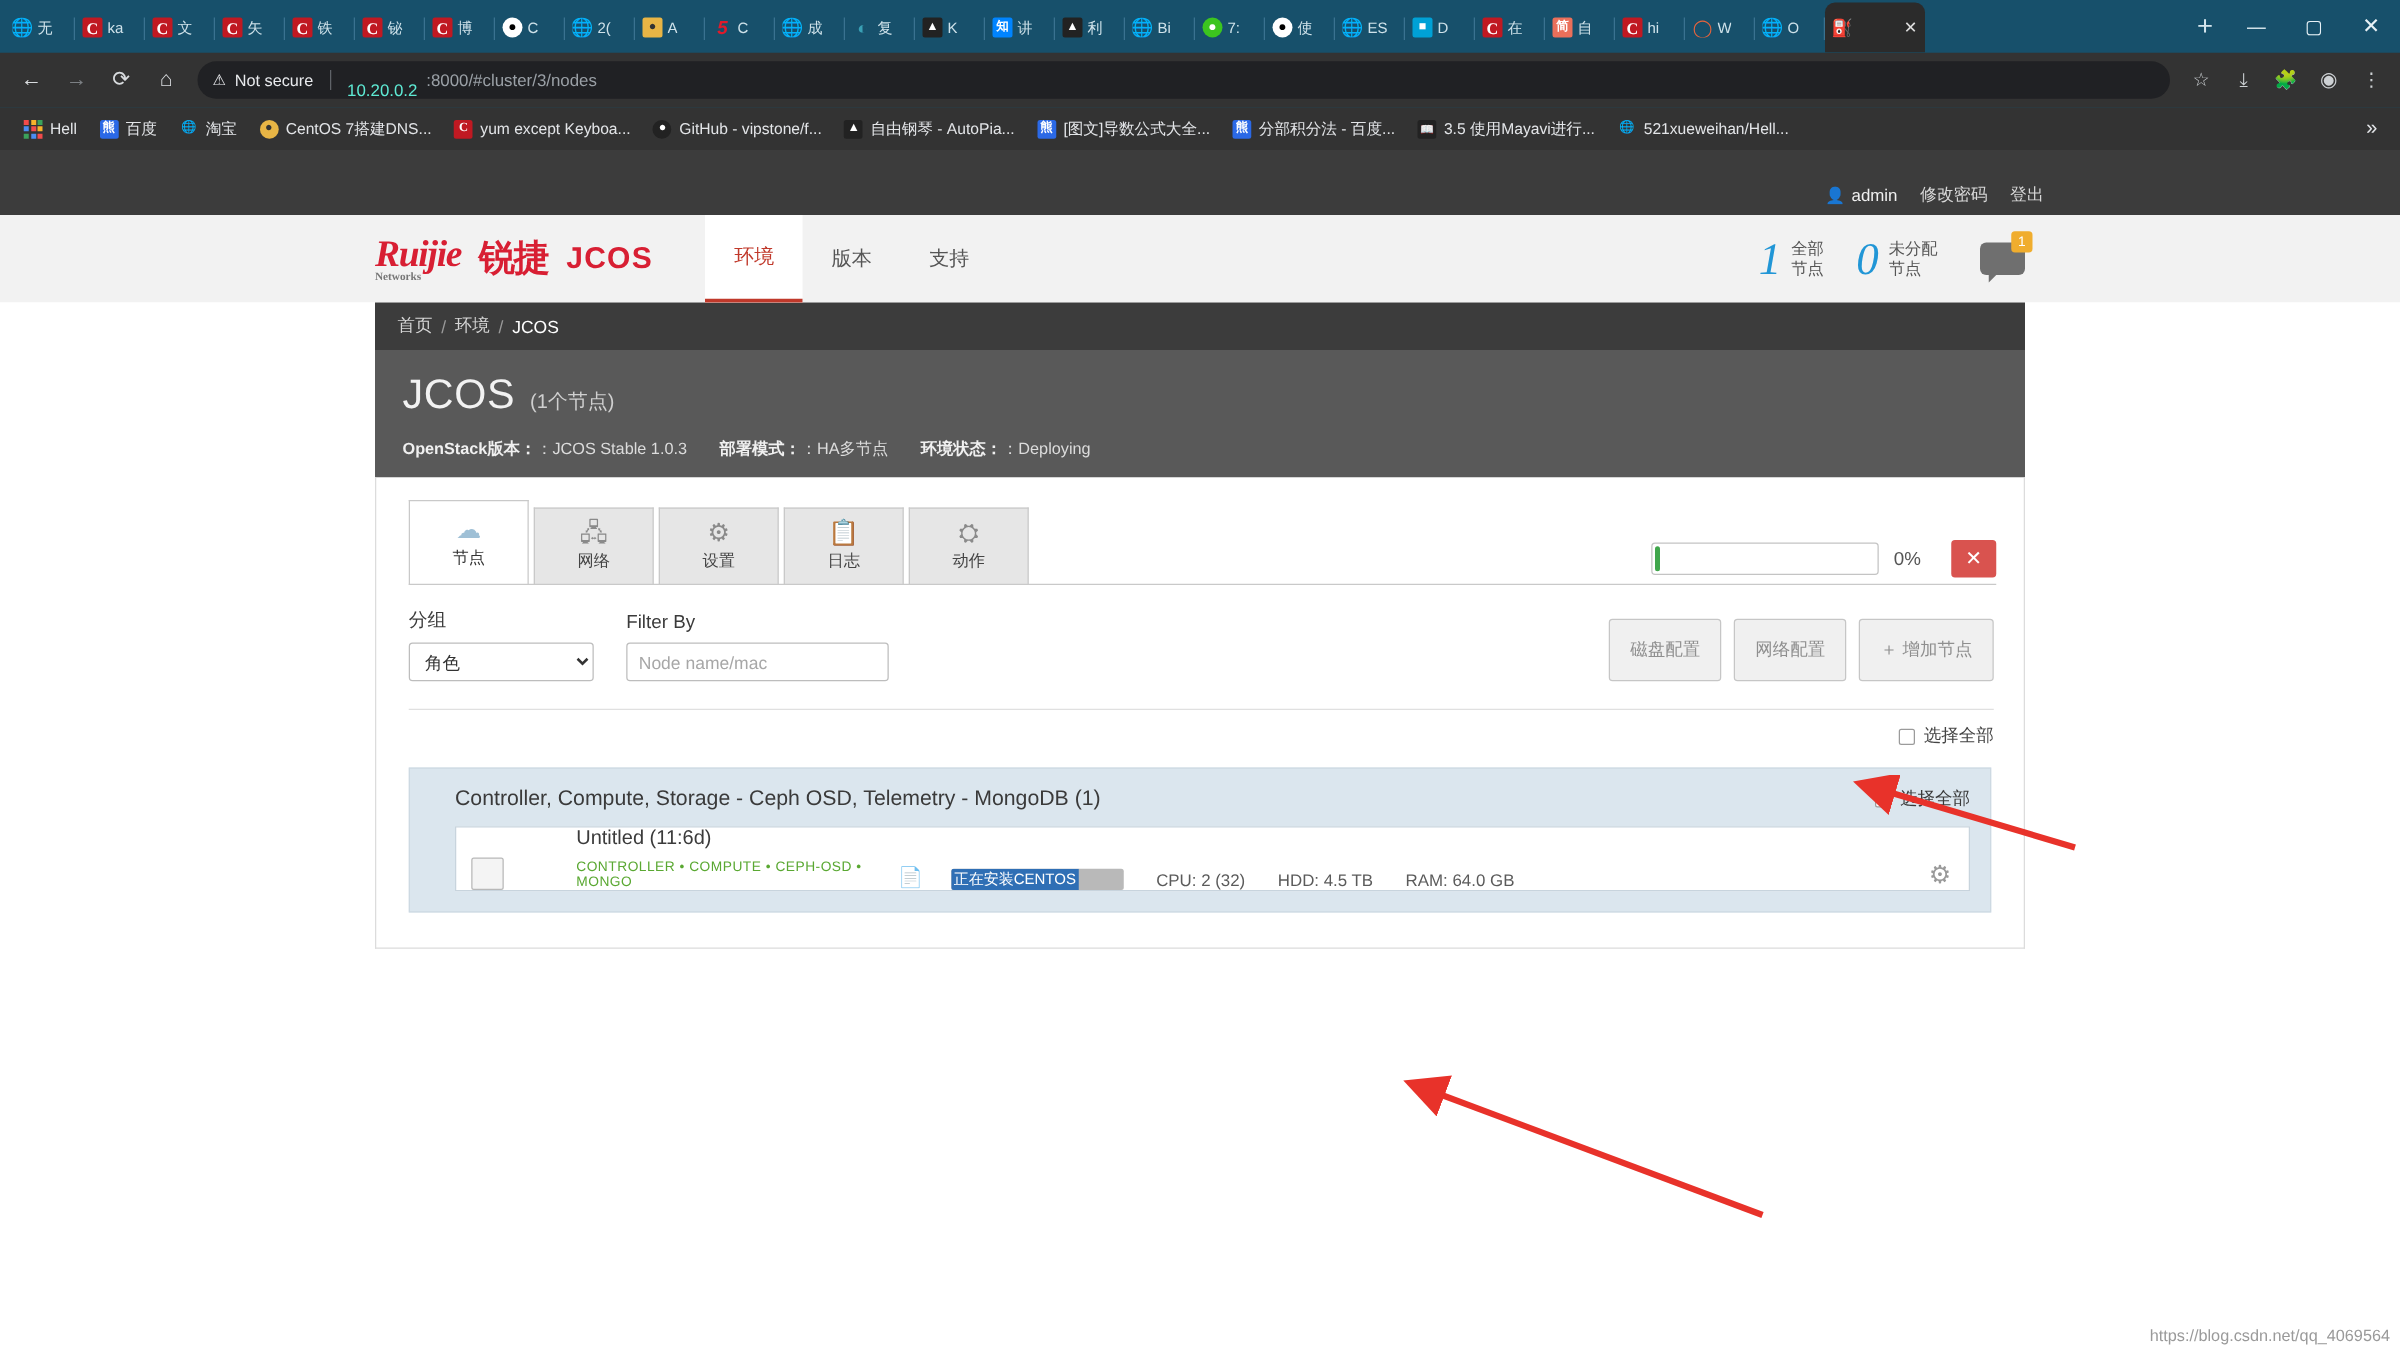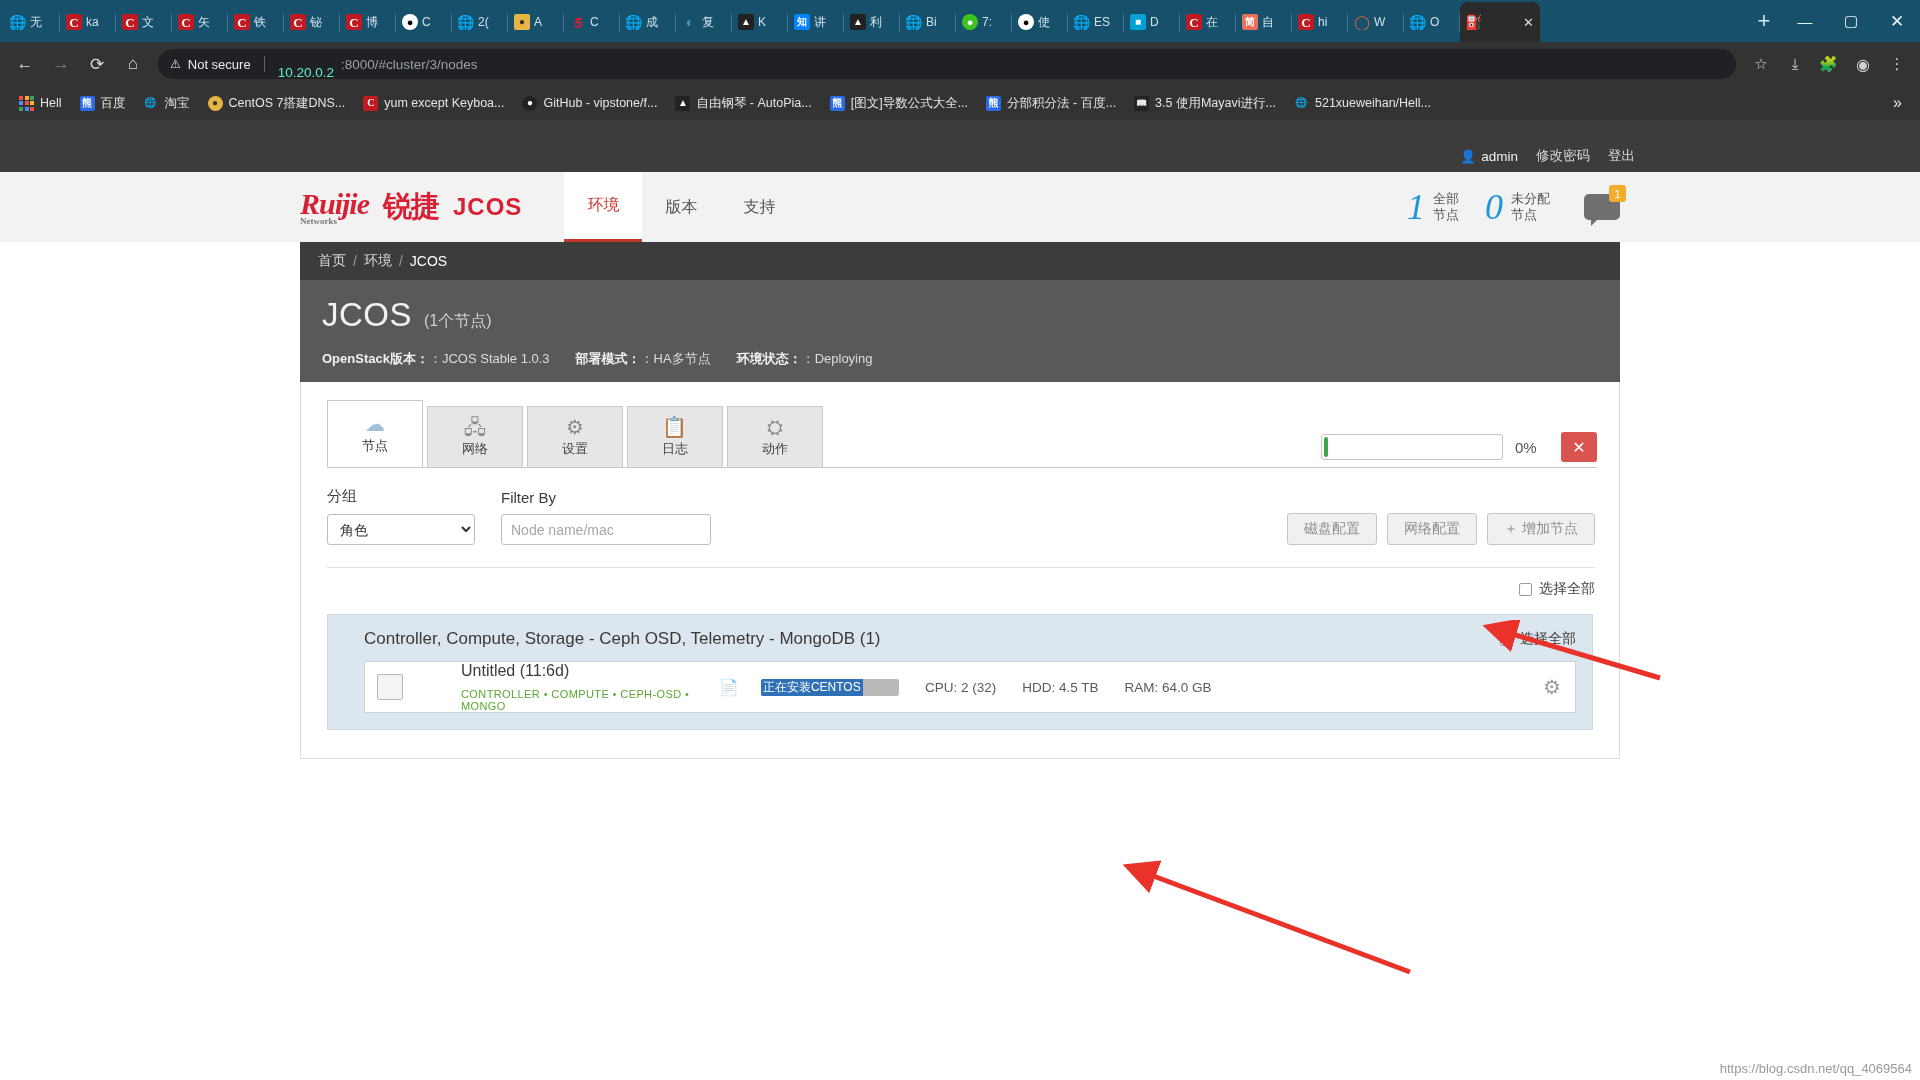--- a/index.html
+++ b/index.html
@@ -192,39 +192,39 @@
     width:148px; height:31px; border:1px solid #bdbdbd; border-radius:3px; background:#fff;
     font-size:14px; color:#333; padding:0 8px; font-family:inherit;
   }
   input.finput {
     width:210px; height:31px; border:1px solid #bdbdbd; border-radius:3px;
     font-size:14px; color:#333; padding:0 9px; font-family:inherit;
   }
   input.finput::placeholder { color:#a7a7a7; }
   .fbtns { margin-left:auto; display:flex; gap:10px; align-items:flex-end; }
   .btn {
-    height:32px; padding:0 16px; border:1px solid #c6c6c6; background:#f0f0f0; border-radius:3px;
+    height:50px; padding:0 16px; border:1px solid #c6c6c6; background:#f0f0f0; border-radius:3px;
     font-size:14px; color:#8f8f8f; display:flex; align-items:center; gap:6px;
   }
 
   .hr { height:1px; background:#e0e0e0; margin:22px 24px 0 26px; }
 
   .selectall-row { display:flex; justify-content:flex-end; align-items:center; gap:7px; padding:12px 24px 0 0; font-size:14px; color:#444; }
   .cbox { width:13px; height:13px; border:1px solid #9b9b9b; background:#fff; border-radius:2px; display:inline-block;}
 
   .group {
     margin:16px 26px 0 26px; background:#dbe6ee; border:1px solid #cdd9e2; padding:14px 16px 16px 36px;
   }
   .group-head { display:flex; align-items:center; }
   .group-title { font-size:17px; color:#3a3a3a; }
   .group-selall { margin-left:auto; display:flex; align-items:center; gap:7px; font-size:14px; color:#3a3a3a; }
 
   .noderow {
     margin-top:12px; background:#fff; border:1px solid #c8d4dd; height:52px;
-    display:flex; align-items:center; padding:0 14px 0 12px; gap:0;
+    display:flex; align-items:flex-end; padding:0 14px 0 12px; gap:0;
   }
   .node-cb { width:26px; height:26px; border:1px solid #b8b8b8; background:#f4f4f4; border-radius:2px; flex:0 0 26px; }
   .node-name-col { margin-left:58px; width:248px; }
   .node-name { font-size:16px; color:#3b3b3b; }
   .node-roles { font-size:11px; color:#5aa832; letter-spacing:0.4px; margin-top:8px; }
   .node-doc { color:#7ba7c7; font-size:16px; margin-left:10px; }
   .node-status {
     margin-left:22px; width:138px; height:17px; background:#b9b9b9; border-radius:2px; position:relative;
     display:flex; align-items:center; overflow:hidden;
   }

